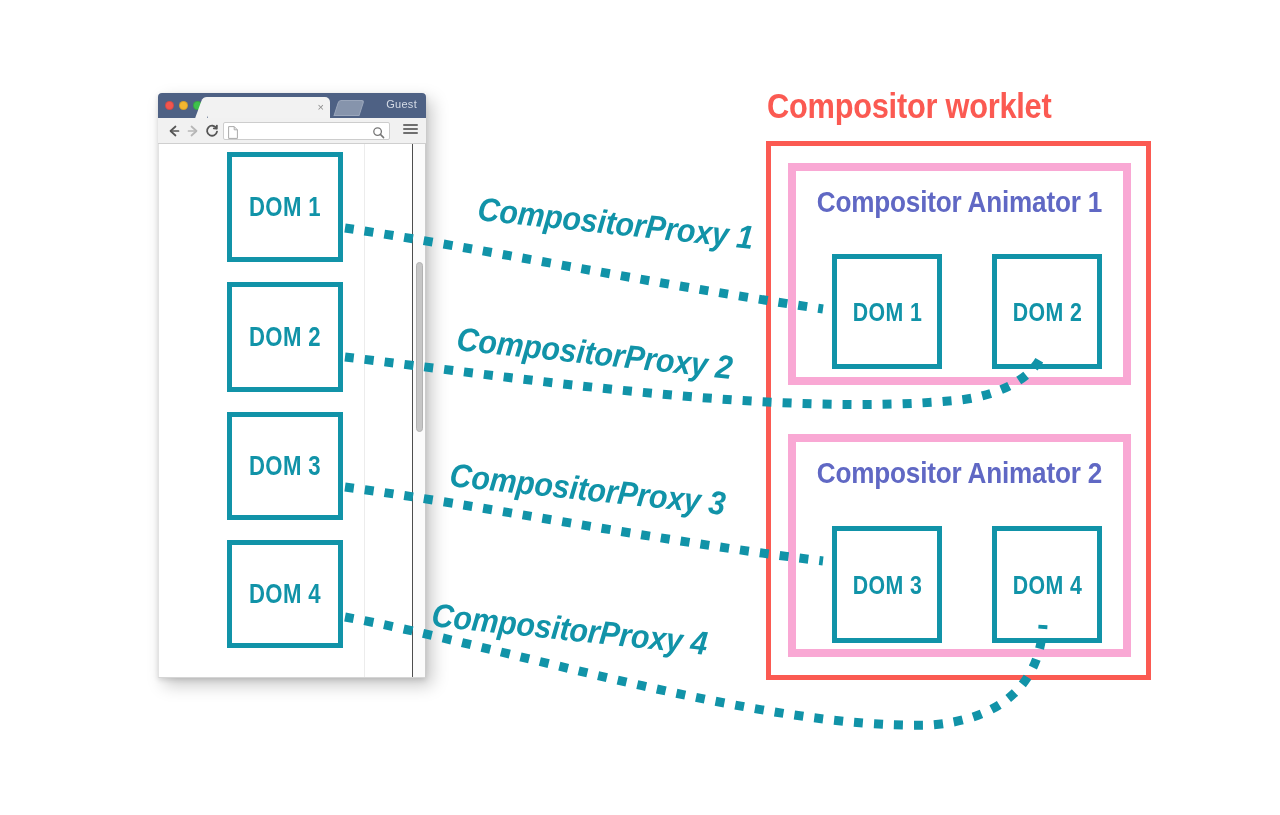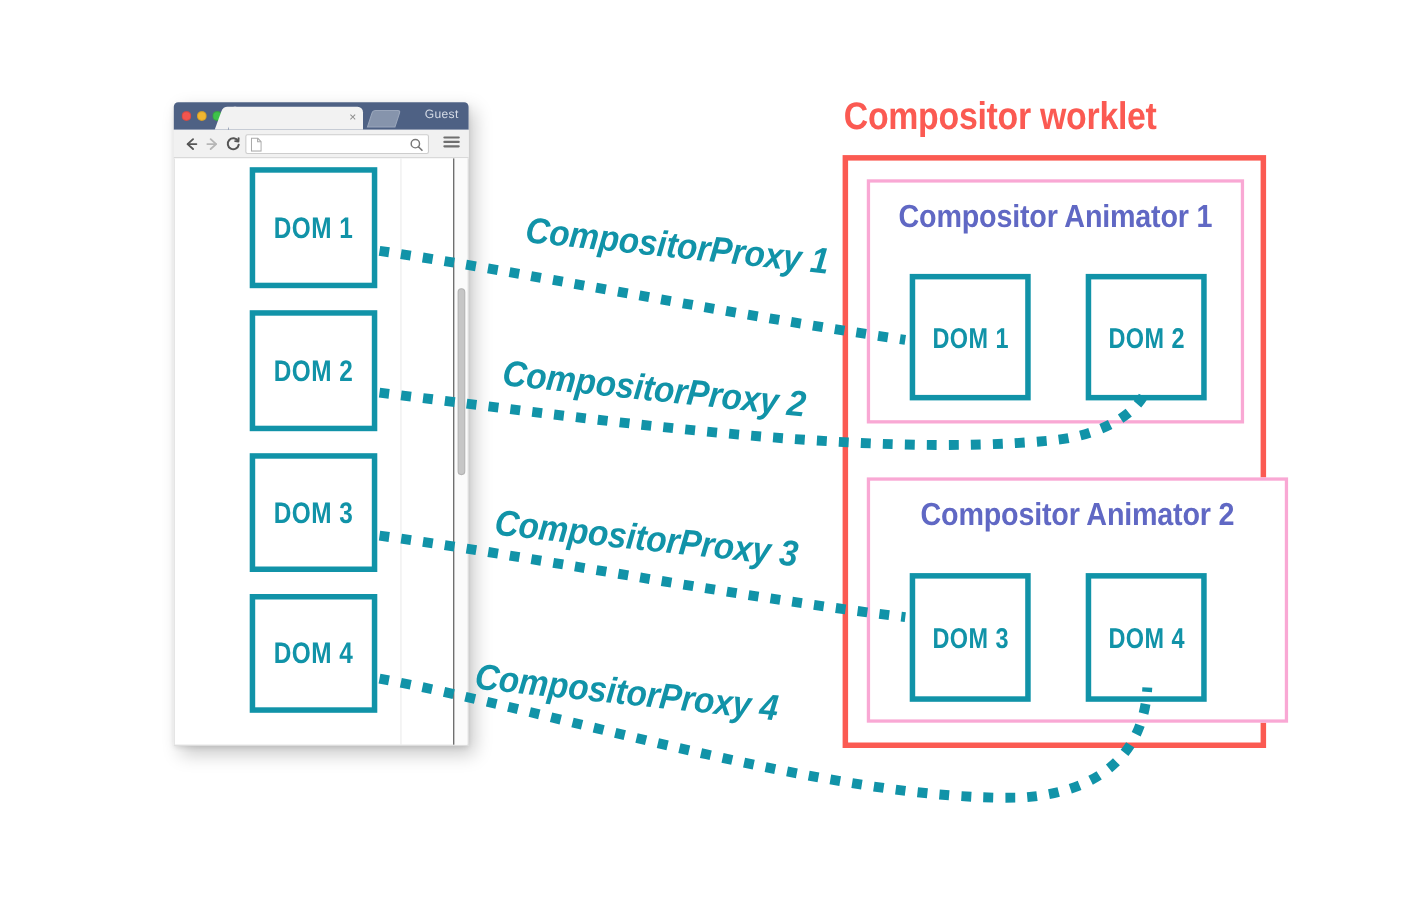--- a/index.html
+++ b/index.html
@@ -252,25 +252,25 @@
     top: 141px;
     width: 385px;
     height: 539px;
     border: 5px solid #fb5a52;
     box-sizing: border-box;
     background: transparent;
   }
   .animator-box {
     position: absolute;
     box-sizing: border-box;
-    border: 3px solid #f9a8d4;
+    border: 8px solid #f9a8d4;
     background: #ffffff;
   }
   #animator-1 { left: 788px; top: 163px; width: 343px; height: 222px; }
-  #animator-2 { left: 788px; top: 434px; width: 383px; height: 223px; }
+  #animator-2 { left: 788px; top: 434px; width: 343px; height: 223px; }
   .animator-title {
     position: absolute;
     left: 0;
     right: 0;
     top: 17px;
     text-align: center;
     color: #6068c4;
     font-size: 29px;
     line-height: 1;
     font-family: "Liberation Sans Narrow", "Liberation Sans", sans-serif;

